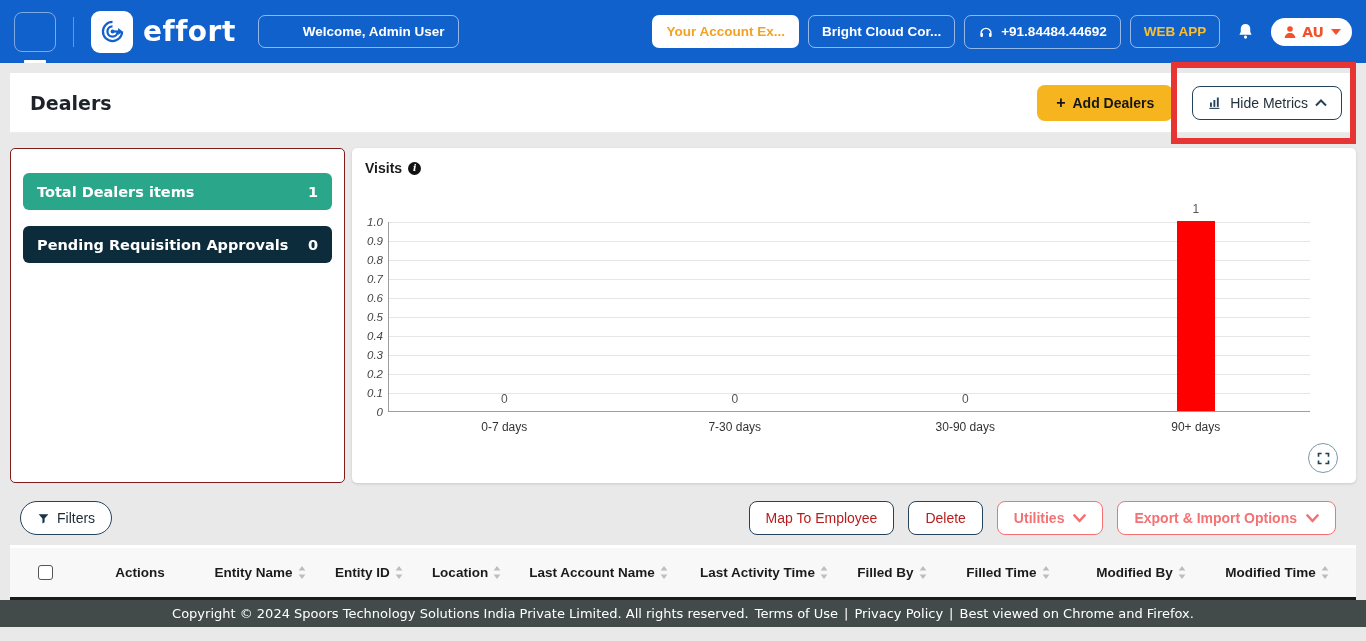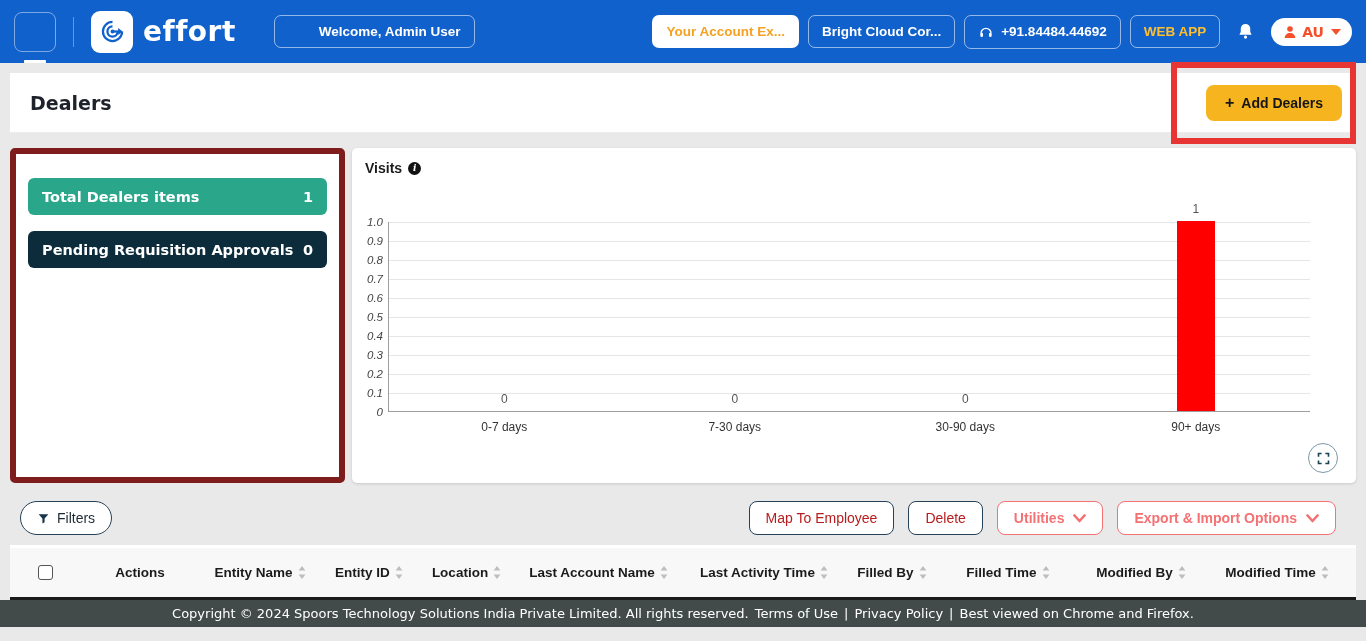--- a/index.html
+++ b/index.html
@@ -25,21 +25,21 @@
   .logo-box {
     width:42px; height:42px; background:#fff; border-radius:9px;
     display:flex; align-items:center; justify-content:center;
   }
   .brand { color:#fff; font-size:28px; font-weight:700; margin-left:10px; letter-spacing:.5px; }
   .hdr-btn {
     border:1px solid rgba(255,255,255,.55); border-radius:7px; color:#fff;
     font-size:13.5px; font-weight:600; padding:8px 13px; background:transparent;
     display:flex; align-items:center; gap:7px; white-space:nowrap; cursor:pointer;
   }
-  .welcome { margin-left:38px;padding-left:44px; }
+  .welcome { margin-left:22px;padding-left:44px; }
   .hdr-right { margin-left:auto; display:flex; align-items:center; gap:9px; }
   .account-btn {
     background:#fff; color:#f5a122; border:none; border-radius:7px;
     font-weight:600; font-size:13.5px; padding:9px 14px; white-space:nowrap; cursor:pointer;
   }
   .webapp-btn { color:#fdbf2d; font-weight:700; }
   .bell-wrap { margin:0 7px; display:flex; cursor:pointer; }
   .user-pill {
     background:#fff; border-radius:17px; padding:6px 11px; display:flex;
     align-items:center; gap:4px; color:#f4502c; font-weight:700; font-size:14px; cursor:pointer;
@@ -68,21 +68,21 @@
     font-size:14px; color:#22313c; display:flex; gap:7px; align-items:center; cursor:pointer;
   }
   .annotation-box {
     position:absolute; left:1171px; top:62px; width:185px; height:82px;
     border:6px solid #e63532; z-index:60; pointer-events:none;
   }
 
   
   .metrics-card {
     position:absolute; top:148px; left:10px; width:335px; height:335px;
-    background:#fff; border:6px solid #7f1d1d; border-radius:5px; padding:24px 12px;
+    background:#fff; border:1px solid #7f1d1d; border-radius:5px; padding:24px 12px;
   }
   .metric {
     height:37px; border-radius:6px; display:flex; align-items:center;
     justify-content:space-between; padding:0 14px; color:#fff;
     font-size:14.5px; font-weight:600; cursor:pointer;
   }
   .metric + .metric { margin-top:16px; }
 
   
   .chart-card {
@@ -223,20 +223,36 @@
     </div>
   </div>
 </div>
 
 <div class="title-band">
   <div class="page-title">Dealers</div>
   <div class="band-actions">
     <button class="add-btn">
       <span class="plus-glyph">+</span>
       <span>Add Dealers</span>
+    </button>
+    <button class="hide-btn">
+      <span style="display:flex;">
+        <svg width="16" height="15" viewBox="0 0 24 24" fill="#25425a">
+          <rect x="4" y="12" width="3" height="7"></rect>
+          <rect x="9.5" y="8" width="3" height="11"></rect>
+          <rect x="15" y="4" width="3" height="15"></rect>
+          <rect x="3" y="20.5" width="16" height="1.8"></rect>
+        </svg>
+      </span>
+      <span>Hide Metrics</span>
+      <span style="display:flex;">
+        <svg width="12" height="8" viewBox="0 0 12 8" fill="none" stroke="#25425a" stroke-width="2">
+          <path d="M1 6.5L6 1.5l5 5"></path>
+        </svg>
+      </span>
     </button>
   </div>
 </div>
 
 <div class="annotation-box"></div>
 
 <div class="metrics-card">
   <div>
       <div class="metric" style="background: rgb(42, 167, 139);">
         <span>Total Dealers items</span>

